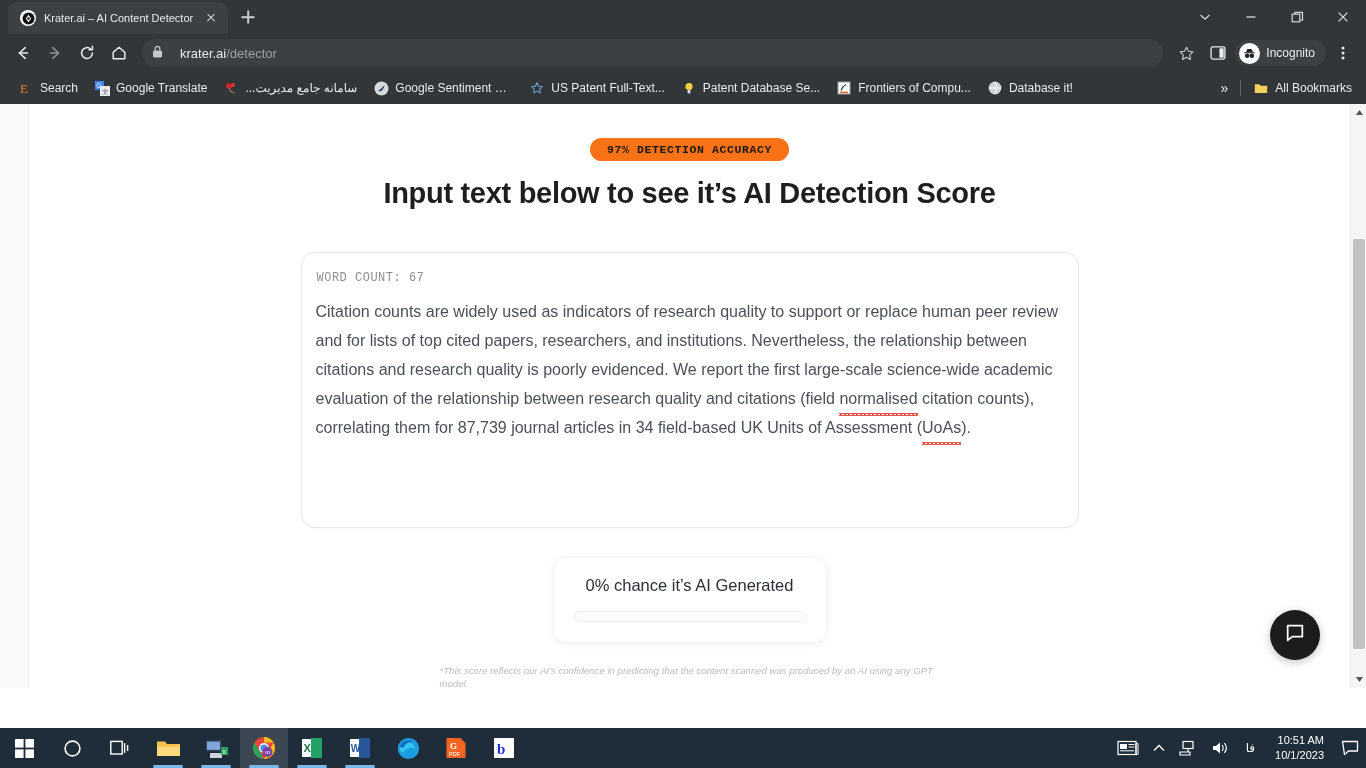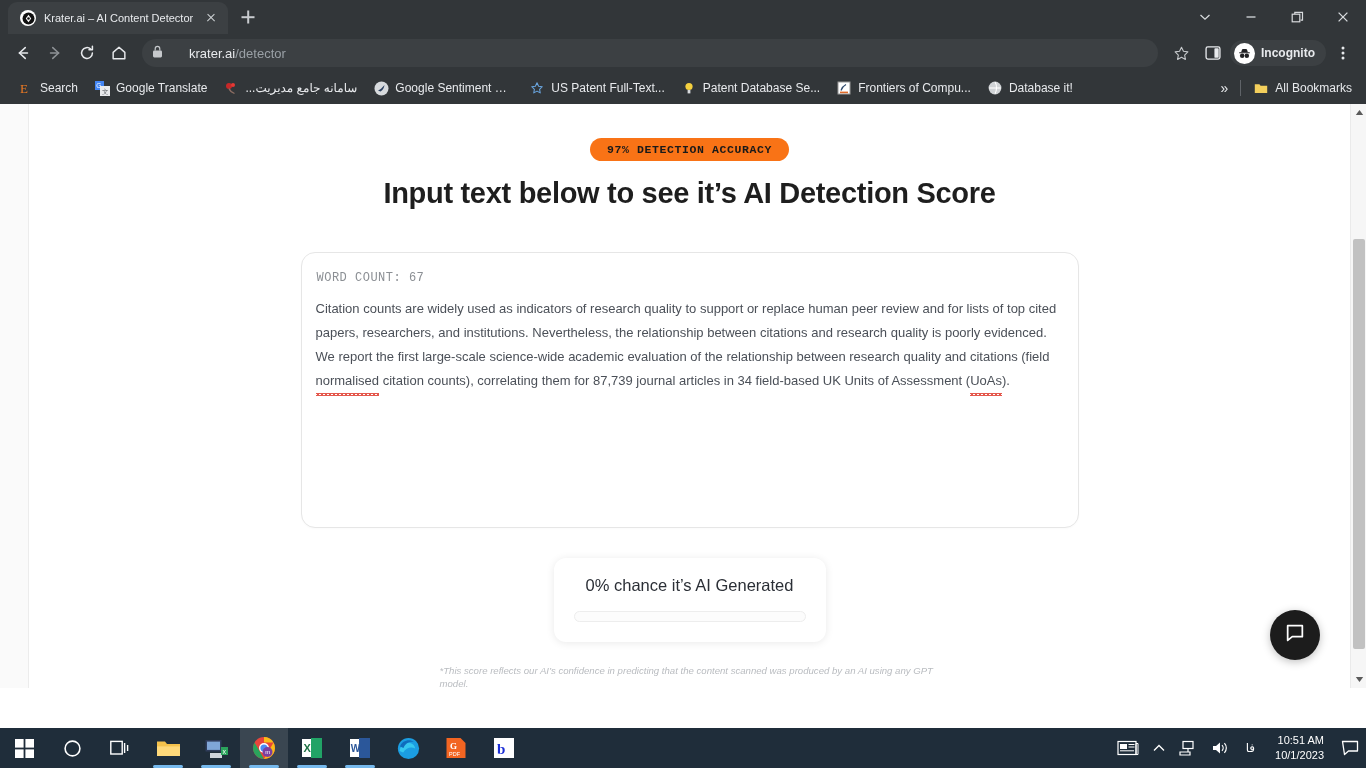--- a/index.html
+++ b/index.html
@@ -70,29 +70,29 @@
   }
   .tbtn {
     width: 30px; height: 30px; border-radius: 50%;
     display: flex; align-items: center; justify-content: center; cursor: pointer; flex: none;
   }
   .tbtn svg { display: block; }
 
   .omnibox {
     flex: 1; height: 28px; margin: 0 6px; background: #3c4043;
     border-radius: 14px; display: flex; align-items: center;
-    padding: 0 10px; gap: 26px; cursor: text;
+    padding: 0 10px; gap: 17px; cursor: text;
   }
   .omni-url { font-size: 13px; color: #e8eaed; white-space: nowrap; }
   .omni-url .path { color: #9aa0a6; }
 
   .incognito-pill {
     display: flex; align-items: center; gap: 6px;
     height: 26px; padding: 0 11px 0 4px; border-radius: 13px;
-    background: #3c4043; color: #e8eaed; font-size: 12px; cursor: pointer; flex: none; font-weight: bold;
+    background: #3c4043; color: #e8eaed; font-size: 12px; cursor: pointer; flex: none;
   }
   .incog-av {
     width: 21px; height: 21px; border-radius: 50%; background: #ffffff;
     display: flex; align-items: center; justify-content: center; flex: none;
   }
 
   .bookmarks {
     height: 32px; background: #323639;
     display: flex; align-items: center; padding: 0 6px 0 10px; gap: 0;
     overflow: hidden; position: relative;
@@ -135,21 +135,21 @@
     border: 1px solid #e6e6e6; border-radius: 14px;
     background: #ffffff; padding: 18px 14px 14px 14px;
     box-shadow: 0 1px 2px rgba(0,0,0,0.02);
     position: relative; overflow: hidden;
   }
   .wordcount {
     font-family: "Liberation Mono", monospace;
     font-size: 12px; color: #8b8f94; letter-spacing: 0.5px; padding-left: 1px;
   }
   .editor-text {
-    margin-top: 12px; font-size: 13px; line-height: 24px;
+    margin-top: 12px; font-size: 16px; line-height: 29px;
     color: #4b5058; white-space: normal;
   }
   .sp { position: relative; display: inline-block; }
   .sp::after {
     content: ""; position: absolute; left: 0; right: 0; bottom: -3px; height: 3px;
     background-image: repeating-linear-gradient(135deg,#e03b2f 0 1px, transparent 1px 2px),
                       repeating-linear-gradient(45deg,#e03b2f 0 1px, transparent 1px 2px);
     background-size: 4px 3px; opacity: .85;
   }
   .note {

